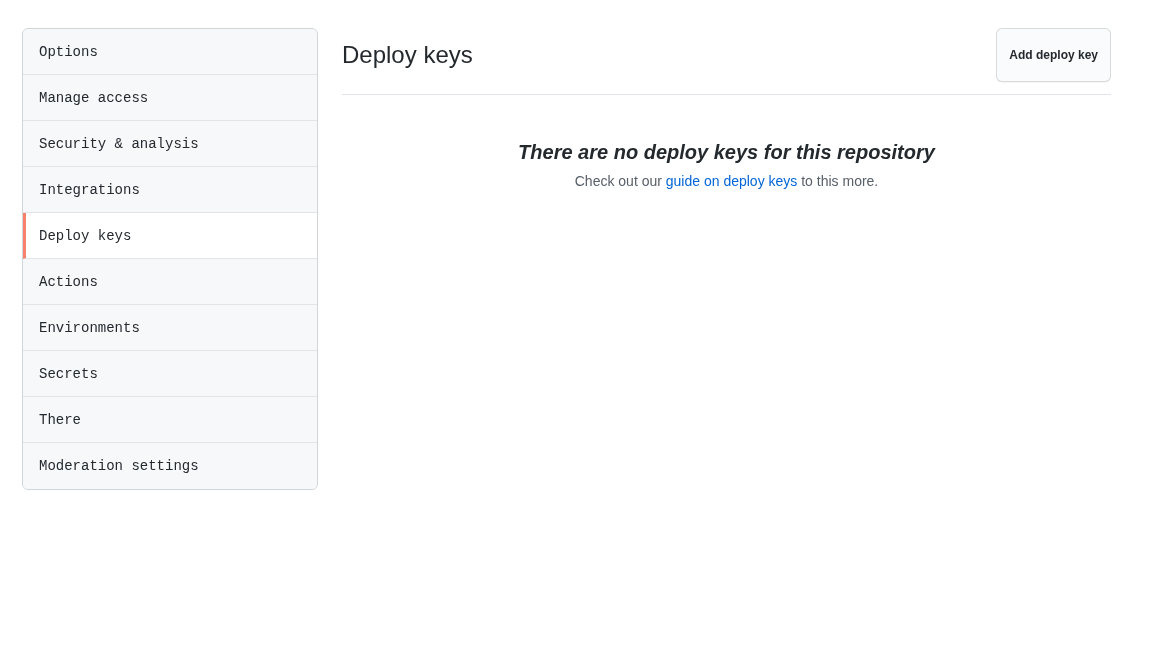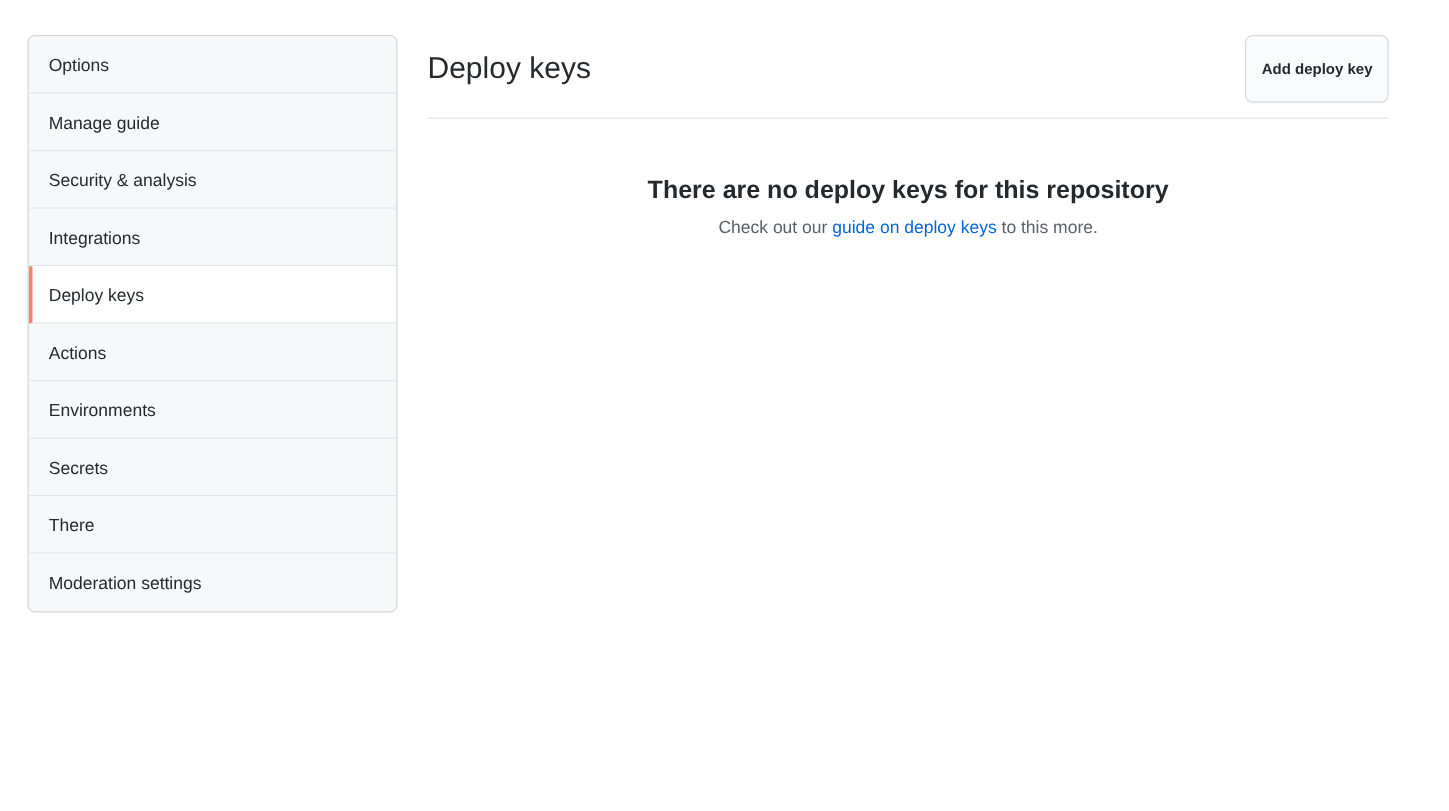--- a/index.html
+++ b/index.html
@@ -31,20 +31,21 @@
     display: flex;
     align-items: center;
     height: 46px;
     padding: 0 16px;
     font-size: 14px;
     color: #24292e;
     background: #f6f8fa;
     border-bottom: 1px solid #e1e4e8;
     cursor: pointer;
     text-decoration: none;
+    font-family: Liberation Mono, monospace;
   }
   .sidebar-item:last-child { border-bottom: none; }
   .sidebar-item.active {
     background: #ffffff;
     border-left: 3px solid #f9826c;
     padding-left: 13px;
     cursor: default;
   }
 
   
@@ -85,40 +86,41 @@
   
   .empty-state {
     text-align: center;
     padding-top: 46px;
   }
   .empty-state-title {
     font-size: 20px;
     font-weight: 700;
     margin: 0 0 9px 0;
     color: #24292e;
+    font-style: italic;
   }
   .empty-state-message {
     font-size: 14px;
     margin: 0;
     color: #586069;
   }
   .guide-link {
     color: #0366d6;
     text-decoration: none;
     cursor: pointer;
   }
 </style>
 </head>
 <body>
 
 <div class="page">
 
   <nav class="sidebar" id="sidebar">
       <a class="sidebar-item">Options</a>
-      <a class="sidebar-item">Manage guide</a>
+      <a class="sidebar-item">Manage access</a>
       <a class="sidebar-item">Security &amp; analysis</a>
       <a class="sidebar-item">Integrations</a>
       <a class="sidebar-item active">Deploy keys</a>
       <a class="sidebar-item">Actions</a>
       <a class="sidebar-item">Environments</a>
       <a class="sidebar-item">Secrets</a>
       <a class="sidebar-item">There</a>
       <a class="sidebar-item">Moderation settings</a>
     </nav>
 

